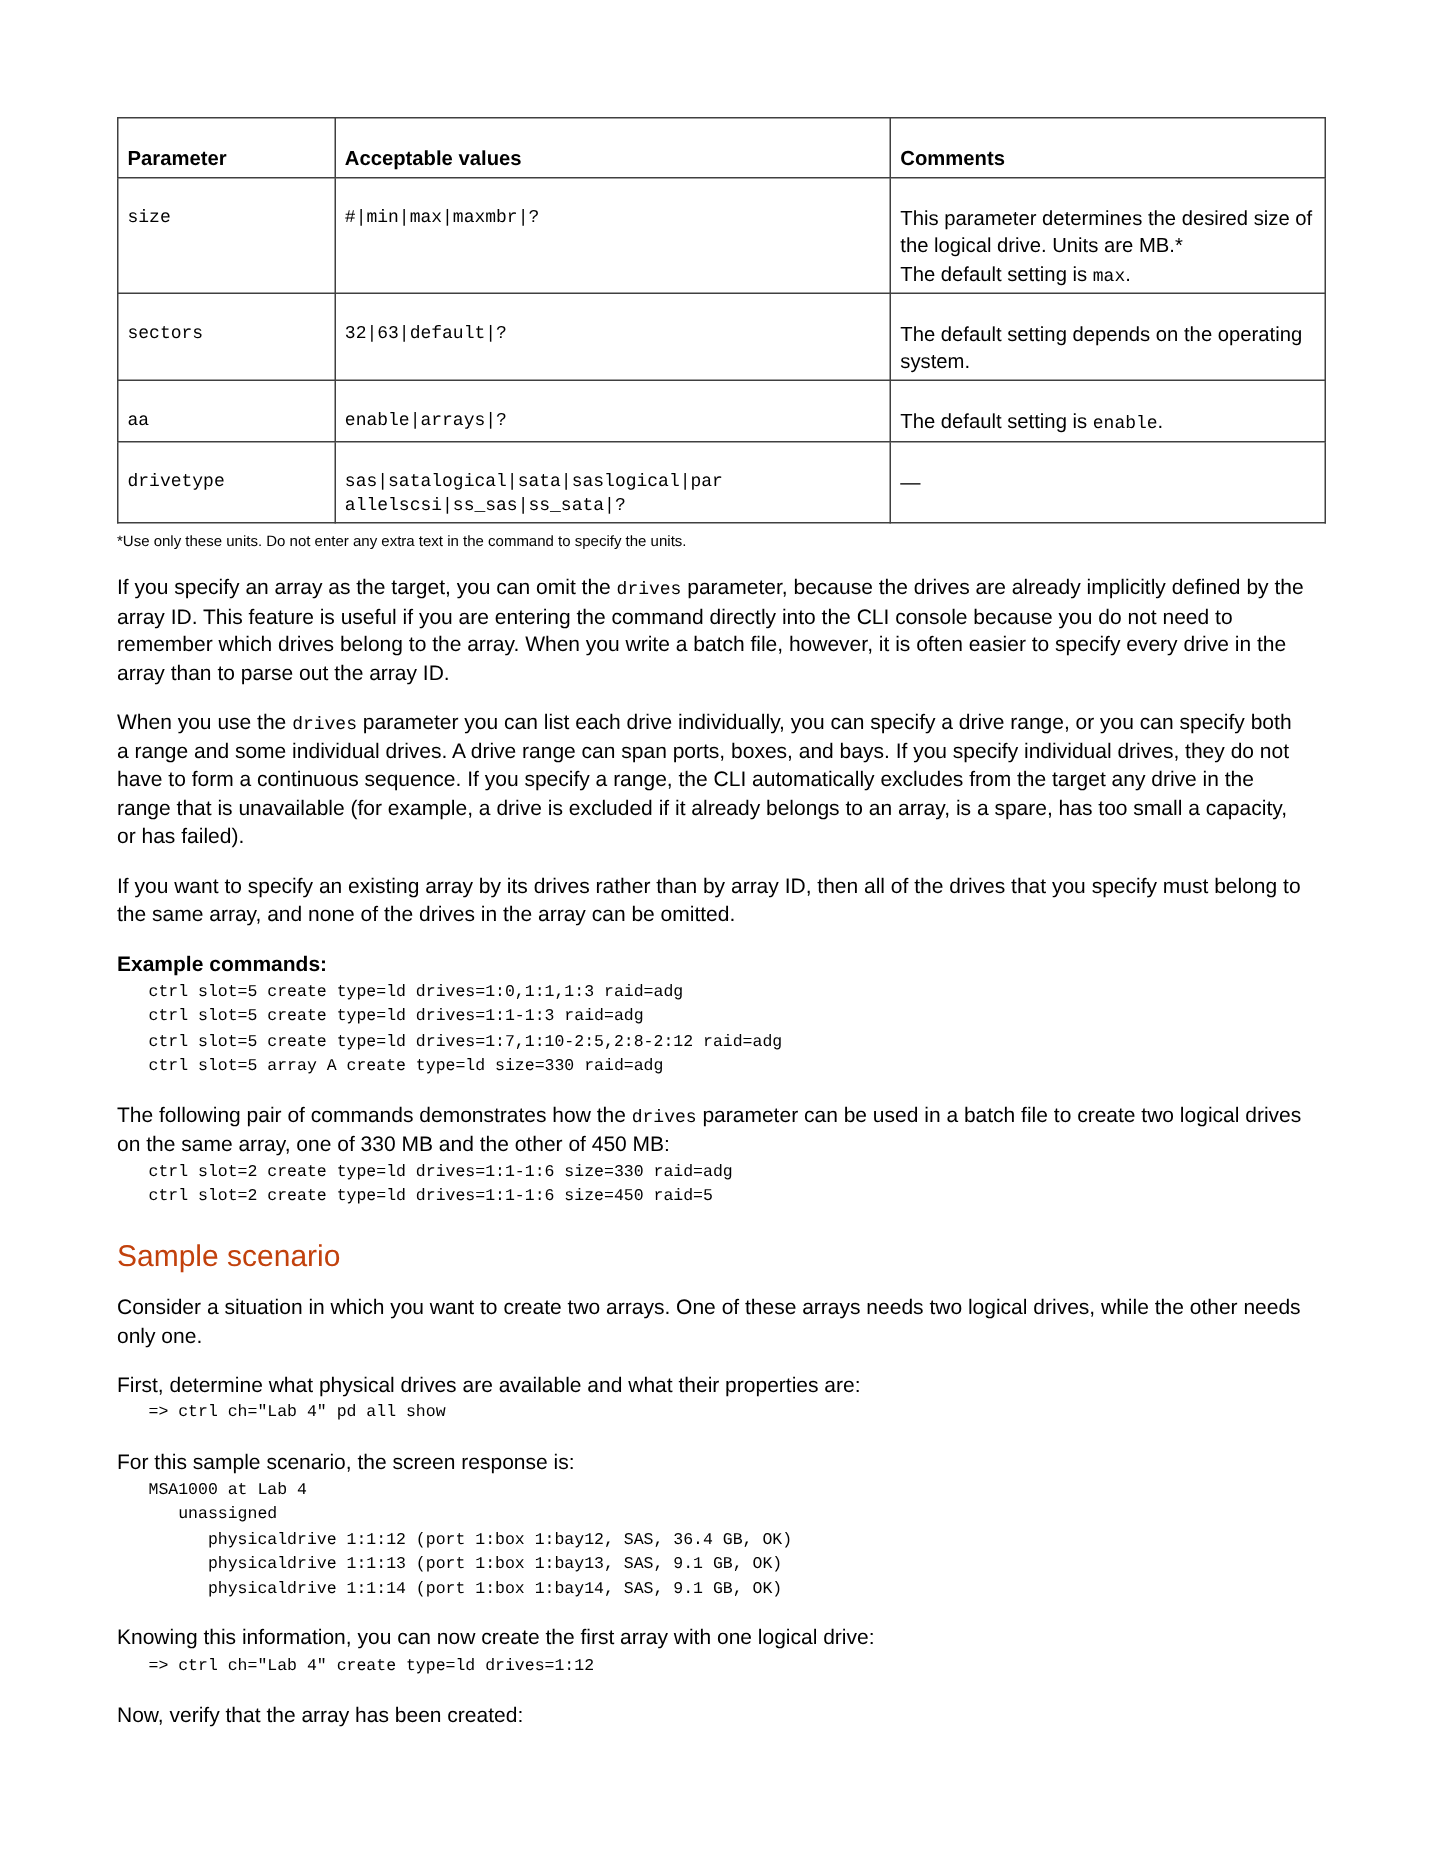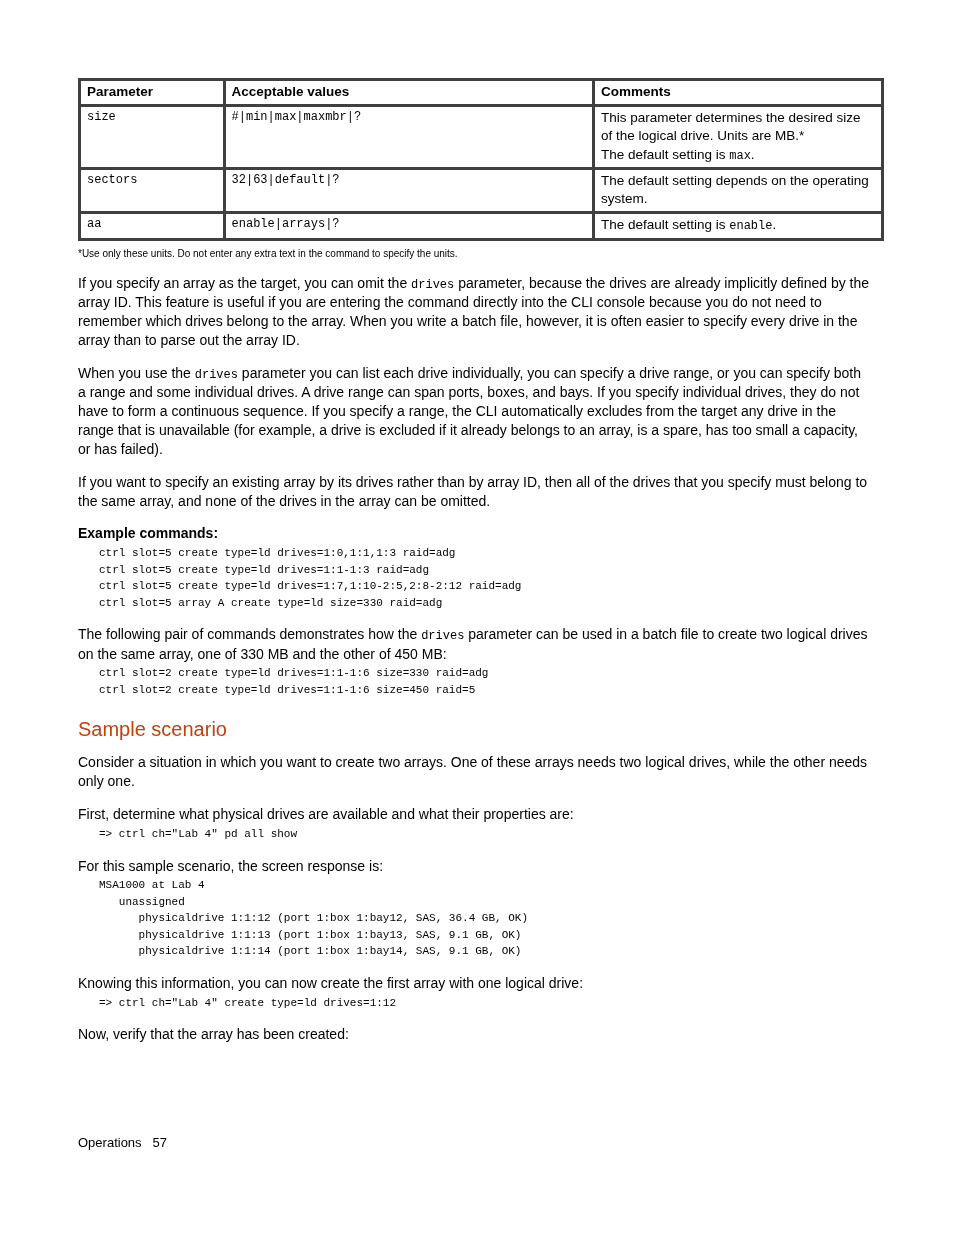--- a/index.html
+++ b/index.html
@@ -12,22 +12,22 @@
     padding: 78px 70px 60px 78px;
     width: 954px;
     box-sizing: border-box;
   }
   table {
     border-collapse: collapse;
     width: 100%;
     margin-bottom: 6px;
   }
   th, td {
-    border: 3px solid #404040;
-    padding: 2px 6px 3px 6px;
+    border: 1px solid #404040;
+    padding: 18px 6px 3px 6px;
     text-align: left;
     vertical-align: top;
     font-size: 13.5px;
     line-height: 1.35;
   }
   th {
     font-weight: bold;
   }
   .mono {
     font-family: "Courier New", Courier, monospace;
@@ -87,20 +87,25 @@
       <td class="mono">32|63|default|?</td>
       <td>The default setting depends on the operating system.</td>
     </tr>
     <tr>
       <td class="mono">aa</td>
       <td class="mono">enable|arrays|?</td>
       <td>
         <span>The default setting is </span><span class="mono">enable</span><span>.</span>
       </td>
     </tr>
+    <tr>
+      <td class="mono">drivetype</td>
+      <td class="mono">sas|satalogical|sata|saslogical|par allelscsi|ss_sas|ss_sata|?</td>
+      <td>—</td>
+    </tr>
   </tbody>
 </table>
 
 <p class="footnote">*Use only these units. Do not enter any extra text in the command to specify the units.</p>
 
 <p>
   <span>If you specify an array as the target, you can omit the </span><span class="mono">drives</span><span> parameter, because the drives are already implicitly defined by the array ID. This feature is useful if you are entering the command directly into the CLI console because you do not need to remember which drives belong to the array. When you write a batch file, however, it is often easier to specify every drive in the array than to parse out the array ID.</span>
 </p>
 
 <p>

